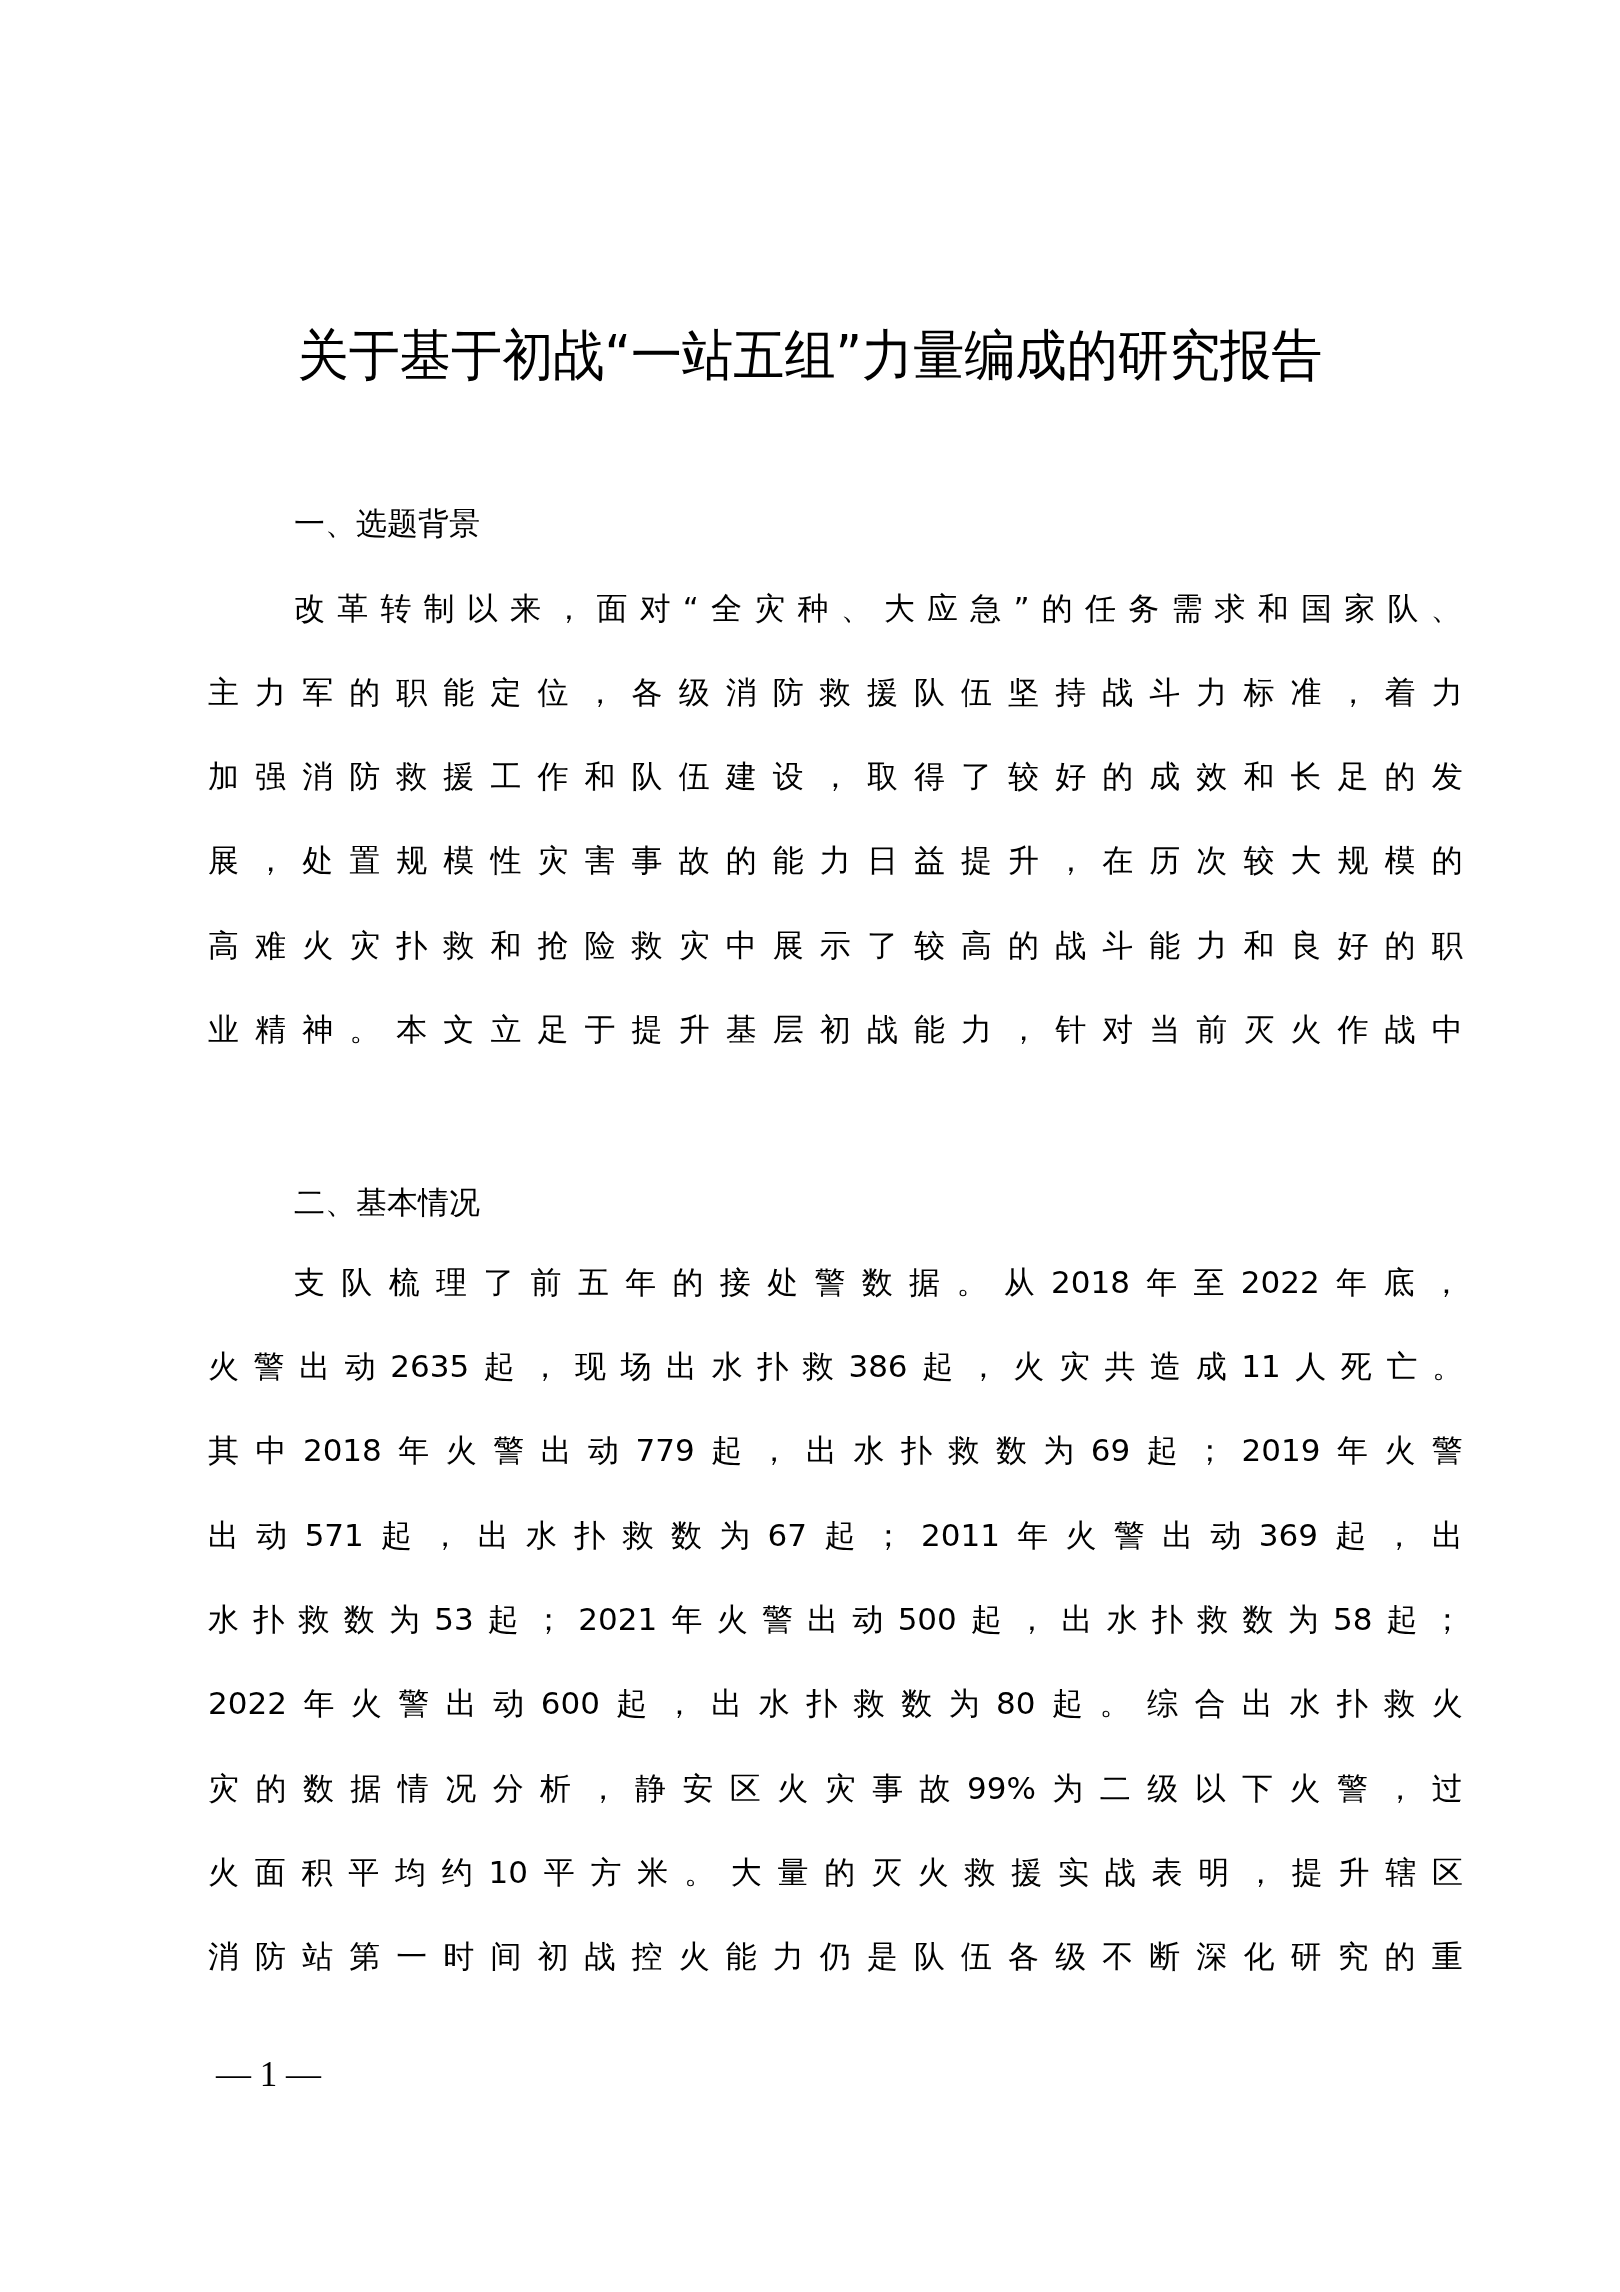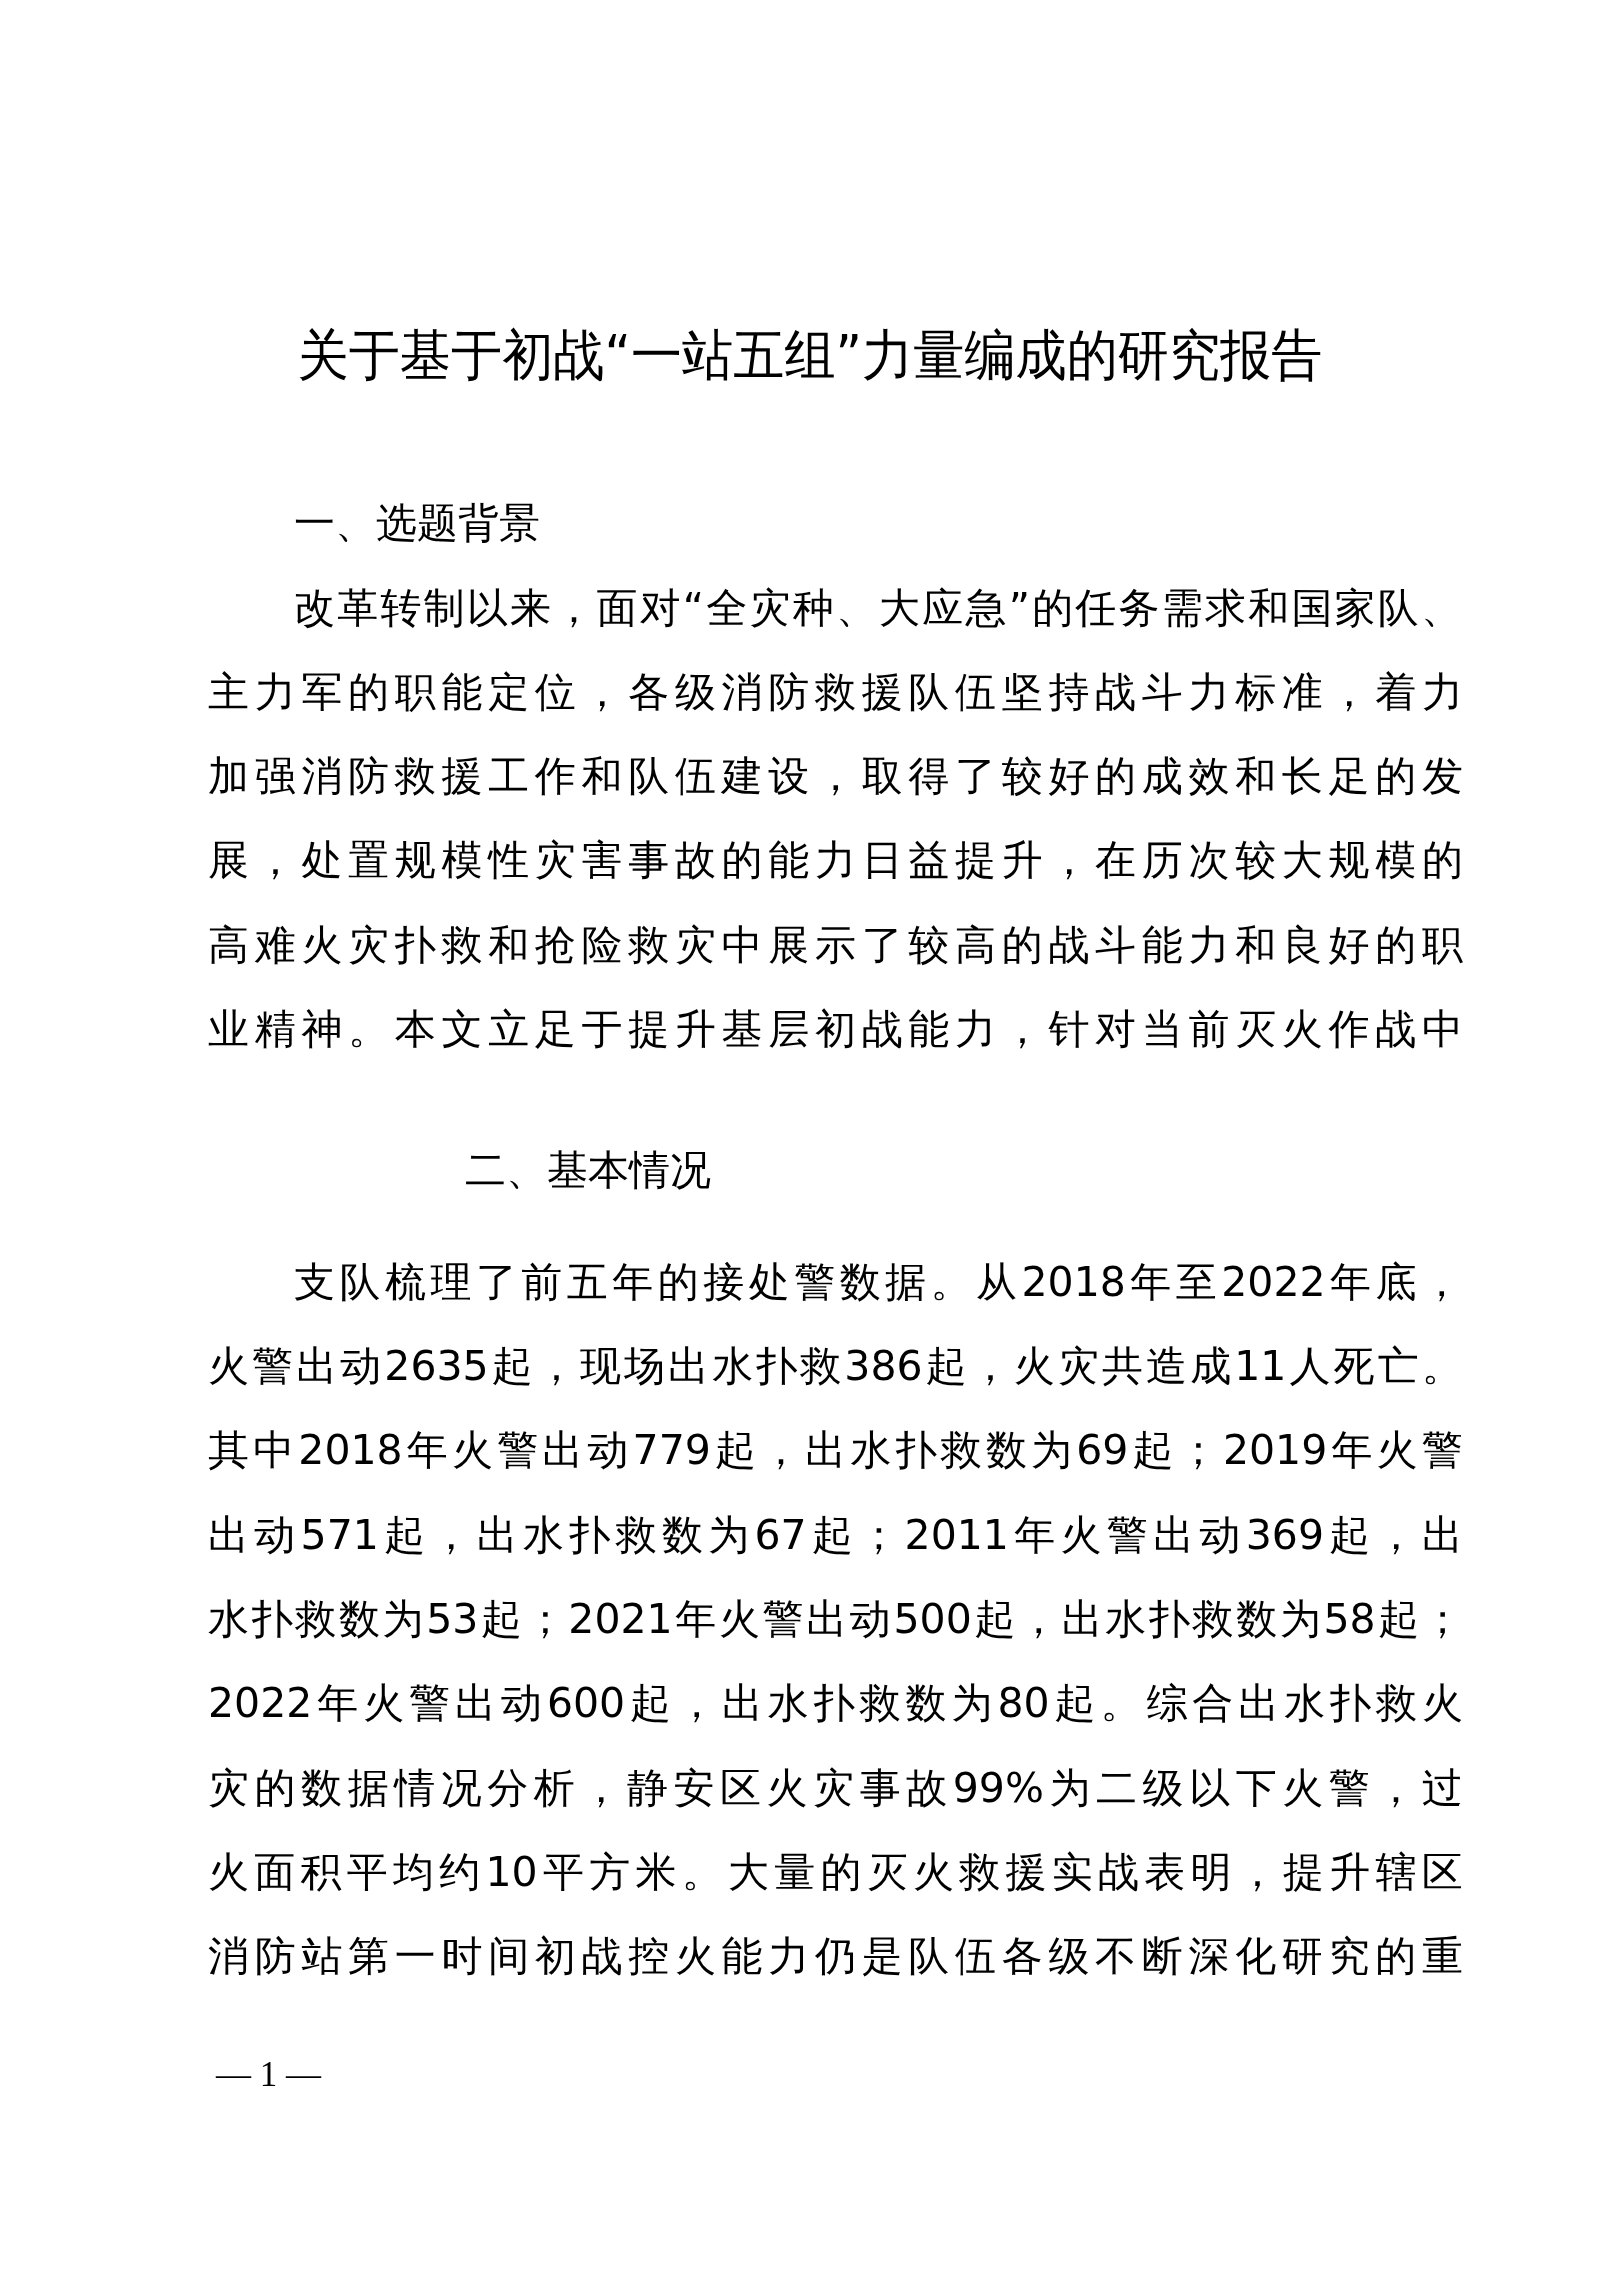--- a/index.html
+++ b/index.html
@@ -34,21 +34,21 @@
       letter-spacing: 0px;
       white-space: nowrap;
       transform: scaleX(0.93);
       transform-origin: center;
     }
     .line {
       position: absolute;
       left: 208px;
       width: 1255px;
       height: 84px;
-      font-size: 41px;
+      font-size: 31px;
       line-height: 84px;
       white-space: nowrap;
     }
     .line.justify {
       text-align: justify;
       text-align-last: justify;
       white-space: normal;
       overflow: hidden;
     }
     .line.indent {
@@ -262,21 +262,21 @@
         <span>当</span>
         <span>前</span>
         <span>灭</span>
         <span>火</span>
         <span>作</span>
         <span>战</span>
         <span>中</span>
       </div>
     </div>
 
-  <div class="line heading" style="top:1128px;text-align:center;">二、基本情况</div>
+  <div class="line heading" style="top:1160px;">二、基本情况</div>
 
   <div class="line indent justify" style="top:1240px;">
       <div style="display: flex; justify-content: space-between; width: 100%; white-space: nowrap;">
         <span>支</span>
         <span>队</span>
         <span>梳</span>
         <span>理</span>
         <span>了</span>
         <span>前</span>
         <span>五</span>

